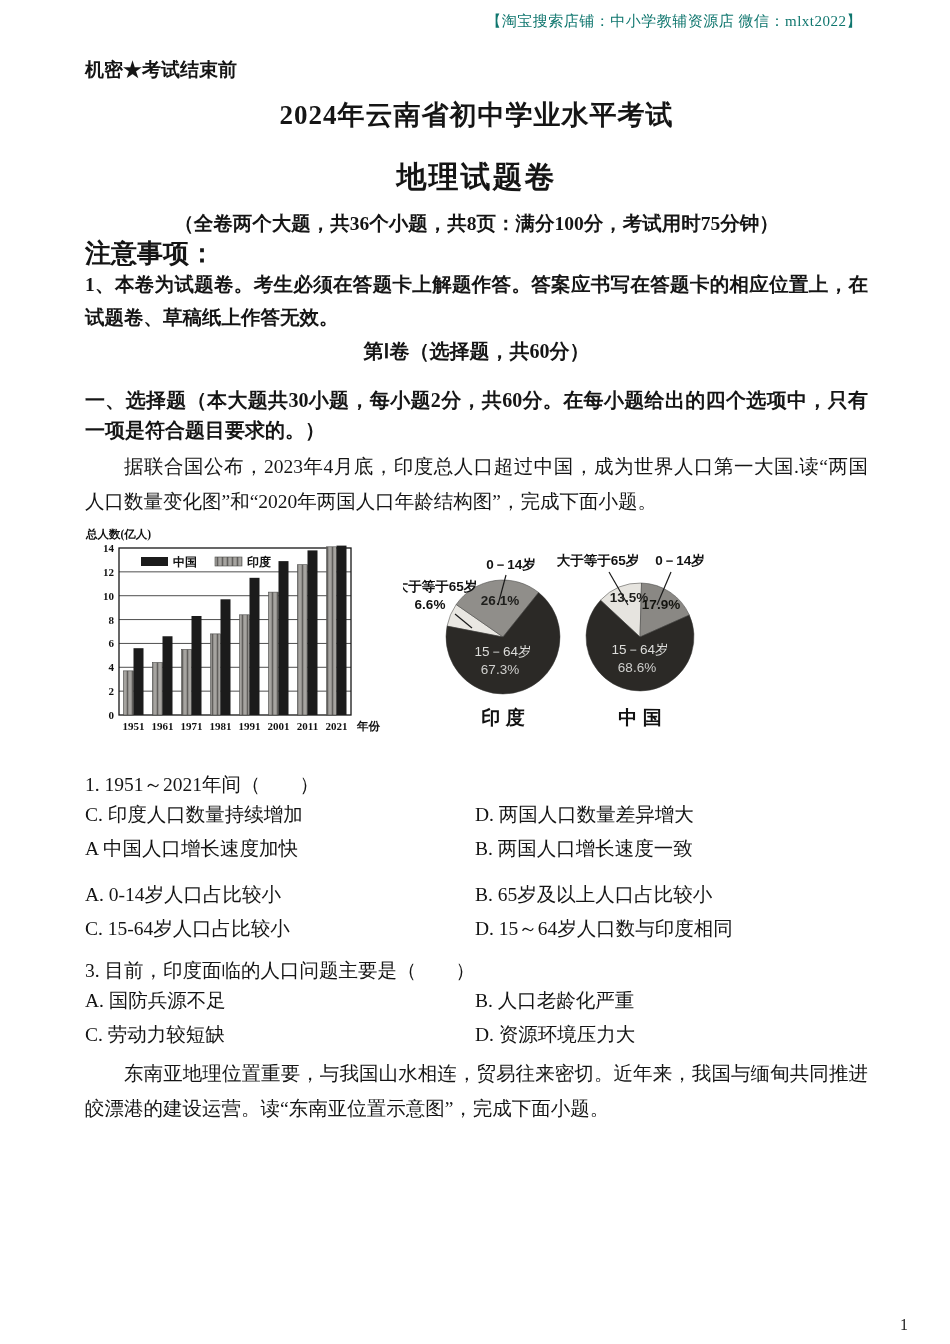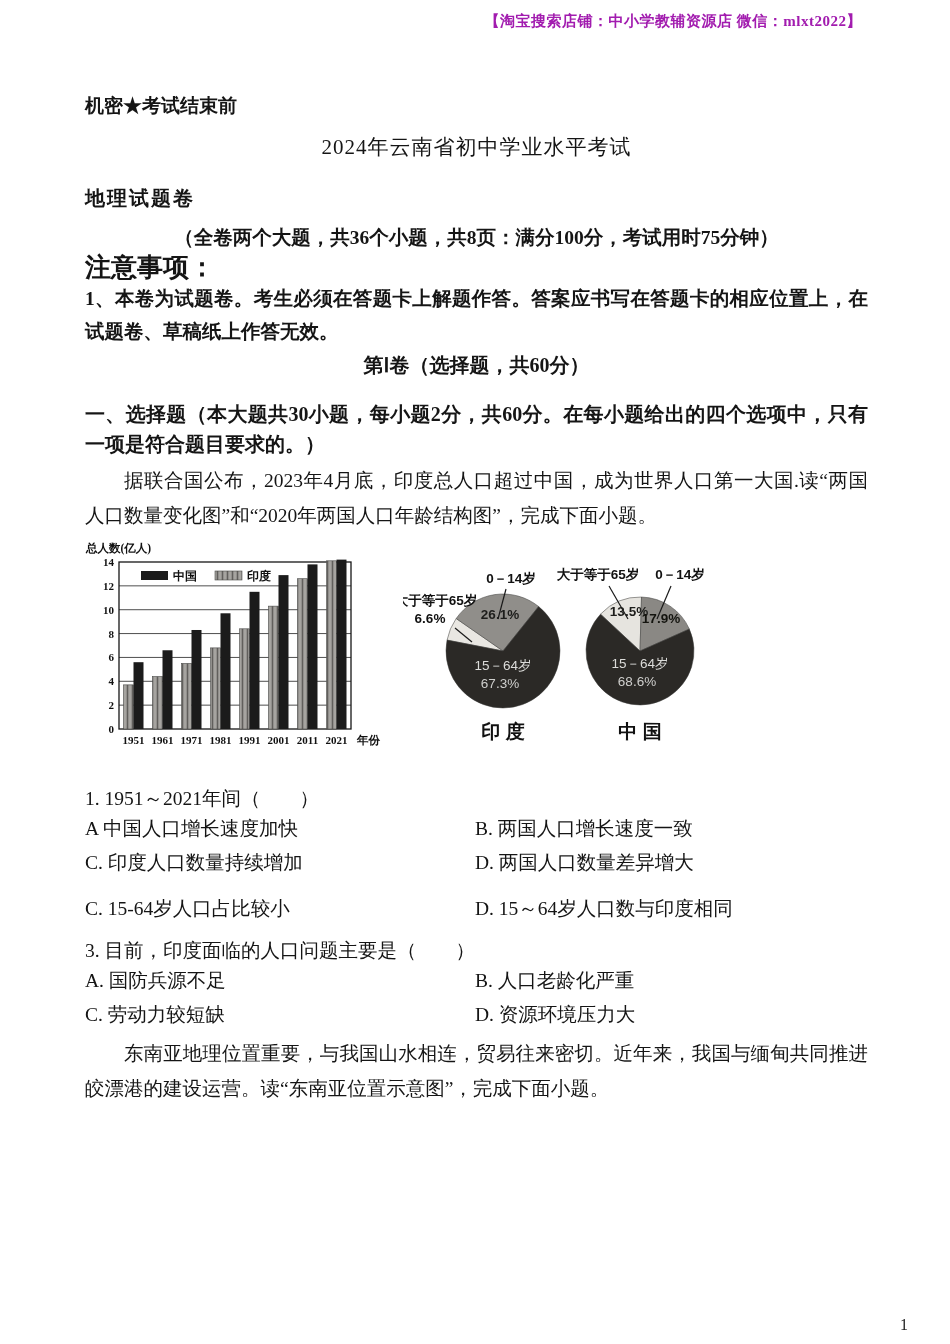--- a/index.html
+++ b/index.html
@@ -1,23 +1,23 @@
 <!DOCTYPE html>
 <html><head>
 <meta charset="utf-8">
 <style>
   html,body{margin:0;padding:0;background:#fff;}
   body{width:950px;height:1344px;position:relative;overflow:hidden;
        font-family:"Liberation Serif",serif;color:#151515;}
   .page{width:950px;height:1344px;position:relative;}
-  .content{padding:93px 82px 0 85px;}
-  .watermark{position:absolute;top:12px;right:88px;font-size:15px;color:#a21caf;letter-spacing:.5px;font-weight:bold;}
+  .content{padding:57px 82px 0 85px;}
+  .watermark{position:absolute;top:12px;right:88px;font-size:15px;color:#0f766e;letter-spacing:.5px;}
   .secrecy{font-size:19px;font-weight:bold;font-family:"Liberation Sans",sans-serif;margin-bottom:14px;}
-  .title{font-size:21px;font-weight:normal;text-align:center;margin:14px 0 24px 0;letter-spacing:1px;}
-  .subtitle{font-size:20px;font-weight:bold;text-align:left;margin:0 0 12px 0;letter-spacing:2px;}
+  .title{font-size:27px;font-weight:bold;text-align:center;margin:14px 0 24px 0;letter-spacing:1px;}
+  .subtitle{font-size:30px;font-weight:bold;text-align:center;margin:0 0 12px 0;letter-spacing:2px;}
   .paper-info{font-size:19.5px;font-weight:bold;text-align:center;margin:0 0 3px 0;}
   .notes-heading{font-size:26px;font-weight:bold;line-height:28px;}
   .note{font-size:19.5px;line-height:33px;margin:0;text-align:justify;font-weight:bold;}
   .volume-heading{font-size:20px;font-weight:bold;text-align:center;line-height:30px;margin-top:2px;}
   .part-heading{font-size:20px;font-weight:bold;line-height:30px;text-align:justify;margin-top:19px;}
   .intro{font-size:19.5px;line-height:35px;margin:4px 0 0 0;text-indent:2em;text-align:justify;}
   .figure{position:relative;height:235px;margin:6px 0 0 0;}
   .figure svg{position:absolute;top:0;}
   #bar-svg{left:0;}
   #pies-svg{left:318px;}
@@ -124,30 +124,34 @@
           <text x="258" y="84" font-size="13.5" fill="#14140f" font-weight="bold" text-anchor="middle" font-family="&quot;Liberation Sans&quot;,sans-serif">17.9%</text>
           <text x="237" y="129" font-size="13.5" fill="#dcdcda" font-weight="normal" text-anchor="middle" font-family="&quot;Liberation Sans&quot;,sans-serif">15－64岁</text>
           <text x="234" y="147" font-size="13.5" fill="#cfcfcd" font-weight="normal" text-anchor="middle" font-family="&quot;Liberation Sans&quot;,sans-serif">68.6%</text>
           <text x="237" y="199" font-size="19" fill="#111" font-weight="bold" text-anchor="middle" font-family="&quot;Liberation Sans&quot;,sans-serif">中 国</text>
         </svg>
     </div>
 
     <div class="question">
       <div class="stem">1. 1951～2021年间（　　）</div>
       <div class="opt-row">
+        <div class="opt-left">C. 印度人口数量持续增加</div>
+        <div>D. 两国人口数量差异增大</div>
+      </div>
+      <div class="opt-row">
         <div class="opt-left">A 中国人口增长速度加快</div>
         <div>B. 两国人口增长速度一致</div>
-      </div>
-      <div class="opt-row">
-        <div class="opt-left">C. 印度人口数量持续增加</div>
-        <div>D. 两国人口数量差异增大</div>
       </div>
     </div>
 
     <div class="question">
+      <div class="opt-row">
+        <div class="opt-left">A. 0-14岁人口占比较小</div>
+        <div>B. 65岁及以上人口占比较小</div>
+      </div>
       <div class="opt-row">
         <div class="opt-left">C. 15-64岁人口占比较小</div>
         <div>D. 15～64岁人口数与印度相同</div>
       </div>
     </div>
 
     <div class="question">
       <div class="stem">3. 目前，印度面临的人口问题主要是（　　）</div>
       <div class="opt-row">
         <div class="opt-left">A. 国防兵源不足</div>

